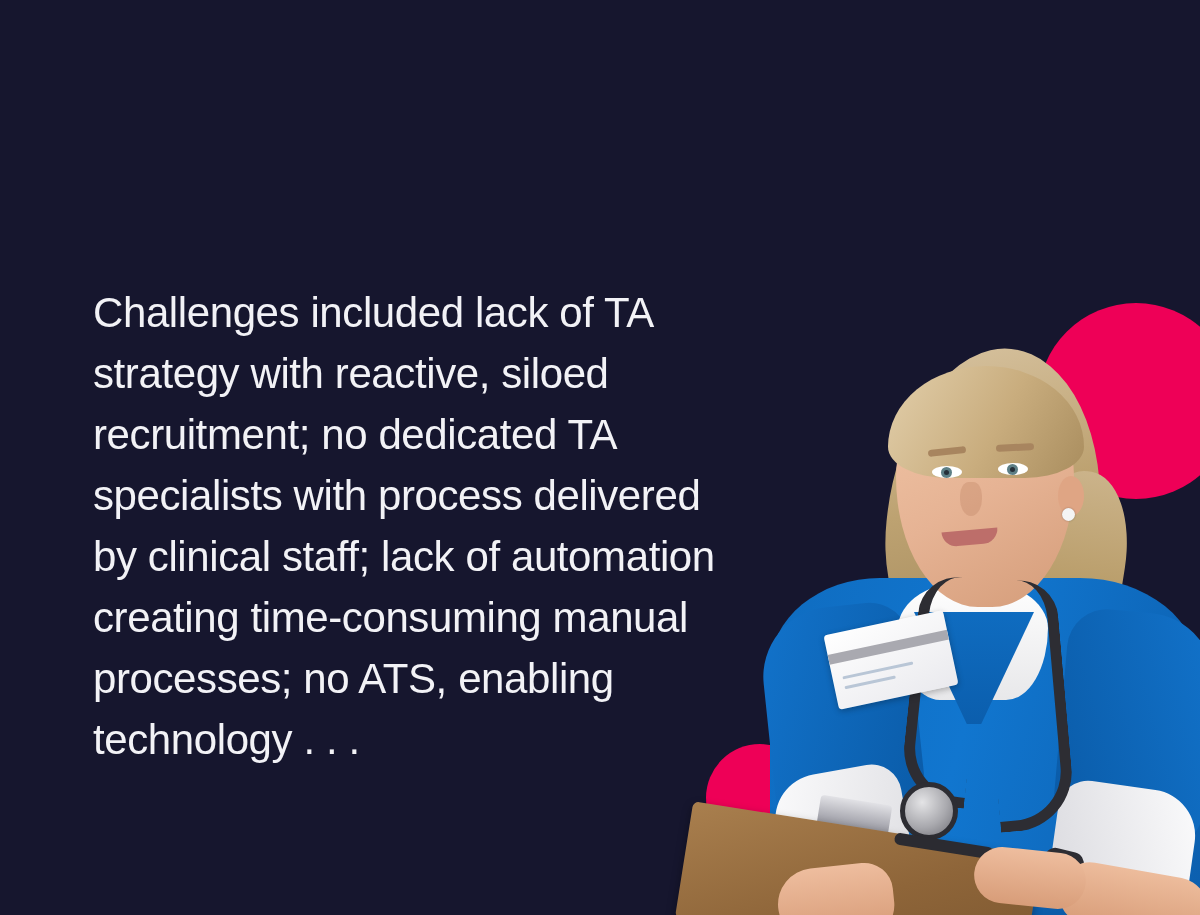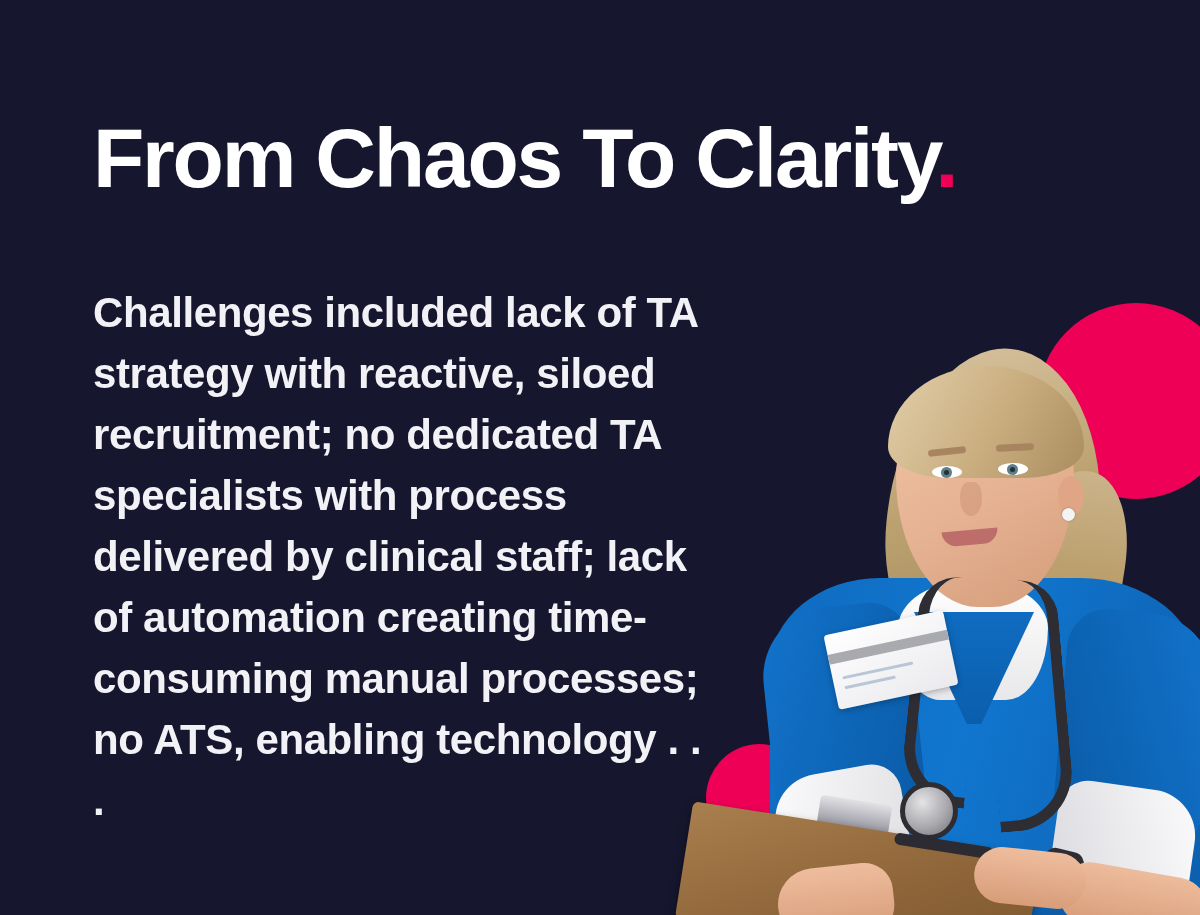--- a/index.html
+++ b/index.html
@@ -55,21 +55,21 @@
   }
 
   
   .body-copy {
     position:absolute;
     left:93px; top:282px;
     z-index:6;
     width:630px;
     font-size:42px;
     line-height:61px;
-    font-weight:700;
+    font-weight:400;
     letter-spacing:-0.4px;
     color:#f2f2f6;
   }
 
   
   .photo {
     position:absolute;
     left:660px; top:330px;
     width:540px; height:585px;
     z-index:4;
@@ -339,17 +339,16 @@
     <div class="forearm-r"></div>
     <div class="clip-metal"></div>
     <div class="clipboard"></div>
     <div class="clip-pen"></div>
     <div class="hand-r"></div>
     <div class="hand-l"></div>
   </div>
 
   <div class="circle-sm"></div>
 
-  <h1 class="headline"><span>From Chaos To Clarity</span><span class="dot">.</span></h1>
 
   <p class="body-copy">Challenges included lack of TA strategy with reactive, siloed recruitment; no dedicated TA specialists with process delivered by clinical staff; lack of automation creating time-consuming manual processes; no ATS, enabling technology . . .</p>
 
 </div>
 
 </body></html>

